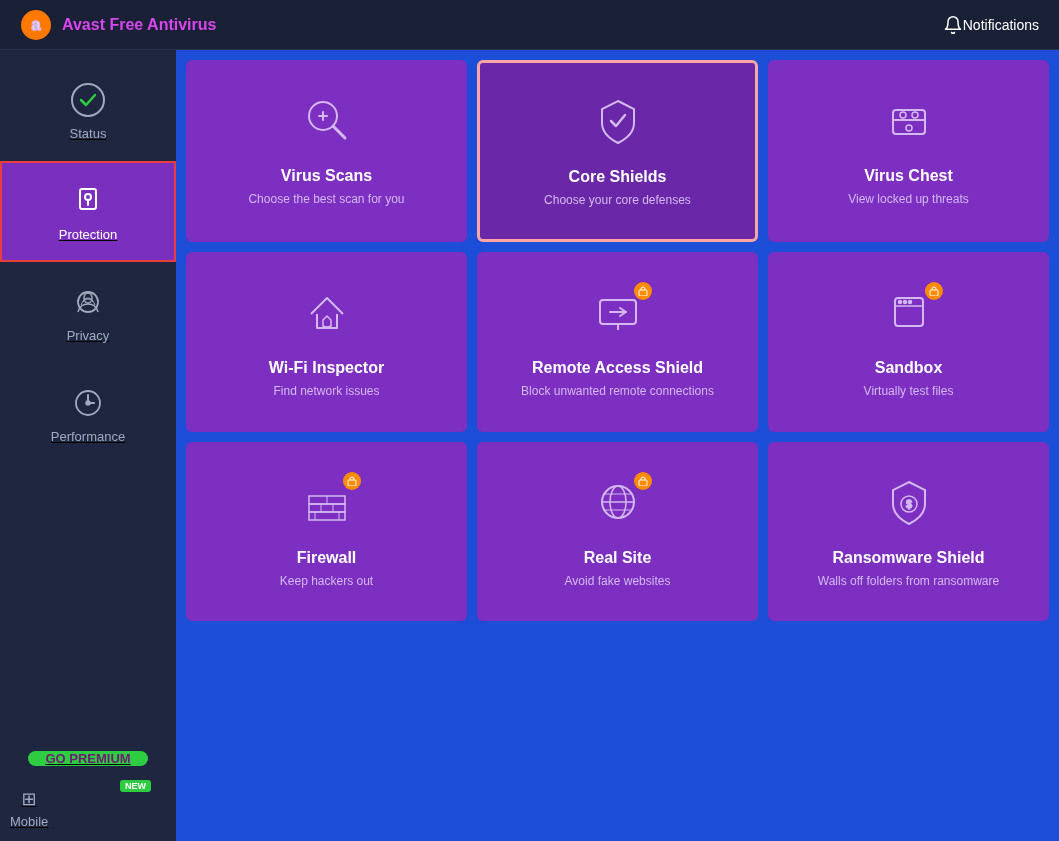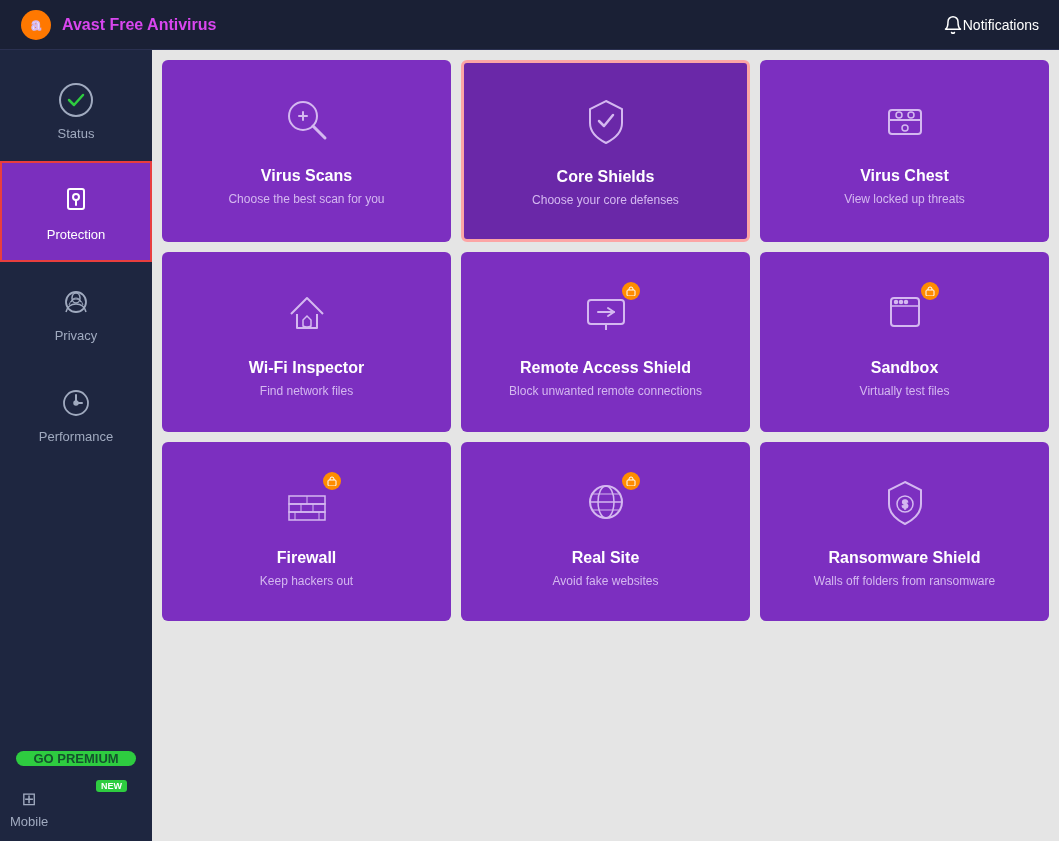--- a/index.html
+++ b/index.html
@@ -49,27 +49,28 @@
 
     
     #main {
       display: flex;
       flex: 1;
       overflow: hidden;
     }
 
     
     #sidebar {
-      width: 152px;
+      width: 176px;
       background: #1e2640;
       display: flex;
       flex-direction: column;
       align-items: center;
       padding-top: 10px;
       flex-shrink: 0;
+      text-decoration: underline;
     }
     .sidebar-item {
       width: 100%;
       display: flex;
       flex-direction: column;
       align-items: center;
       padding: 18px 10px;
       cursor: pointer;
       color: #a0aabf;
       text-align: center;
@@ -93,21 +94,21 @@
       font-size: 13px;
       font-weight: 500;
     }
 
     
     #go-premium {
       margin-top: auto;
       width: 120px;
       padding: 0;
       background: #2ecc40;
-      color: #14532d;
+      color: #701a75;
       font-weight: 700;
       font-size: 13px;
       border: none;
       border-radius: 12px;
       cursor: pointer;
       margin-bottom: 10px;
     }
 
     
     #mobile-item {
@@ -137,21 +138,21 @@
       top: 4px;
       right: 25px;
     }
     .mobile-label {
       font-size: 13px;
     }
 
     
     #content {
       flex: 1;
-      background: #e5e5e5;
+      background: #1d4ed8;
       overflow-y: auto;
       padding: 10px;
       position: relative;
     }
 
     
     .grid-row {
       display: grid;
       grid-template-columns: 1fr 1fr 1fr;
       gap: 10px;
@@ -369,21 +370,21 @@
         <div class="card-icon icon-wrapper">
           <svg width="56" height="56" viewBox="0 0 56 56">
 
             <polyline points="12,30 28,14 44,30" stroke="#d4b8f0" stroke-width="2" fill="none" stroke-linejoin="round"></polyline>
             <polyline points="18,30 18,44 38,44 38,30" stroke="#d4b8f0" stroke-width="2" fill="none" stroke-linejoin="round"></polyline>
 
             <path d="M24 36 L28 32 L32 36 L32 42 Q28 44 24 42 Z" stroke="#d4b8f0" stroke-width="1.5" fill="none"></path>
           </svg>
         </div>
         <span class="card-title">Wi-Fi Inspector</span>
-        <span class="card-subtitle">Find network files</span>
+        <span class="card-subtitle">Find network issues</span>
       </div>
 
       <div class="card">
         <div class="card-icon icon-wrapper" style="position:relative;">
           
           <div class="lock-badge" style="position:absolute;top:-2px;right:-4px;background:#ff8c00;border-radius:50%;width:18px;height:18px;display:flex;align-items:center;justify-content:center;">
             <svg width="10" height="10" viewBox="0 0 10 10">
                 <rect x="1" y="4" width="8" height="6" rx="1" stroke="#fff" stroke-width="1" fill="none"></rect>
                 <path d="M3 4 V3 Q3 1 5 1 Q7 1 7 3 V4" stroke="#fff" stroke-width="1" fill="none"></path>
               </svg>

